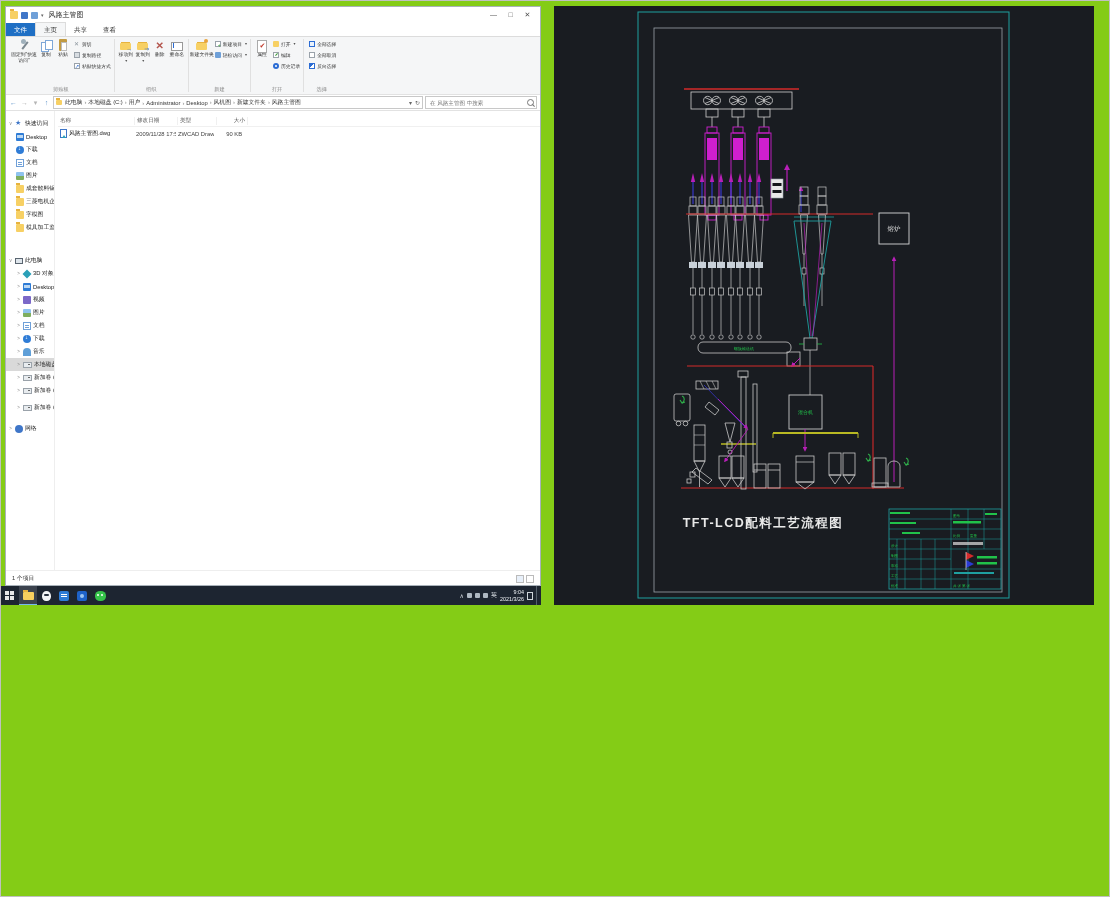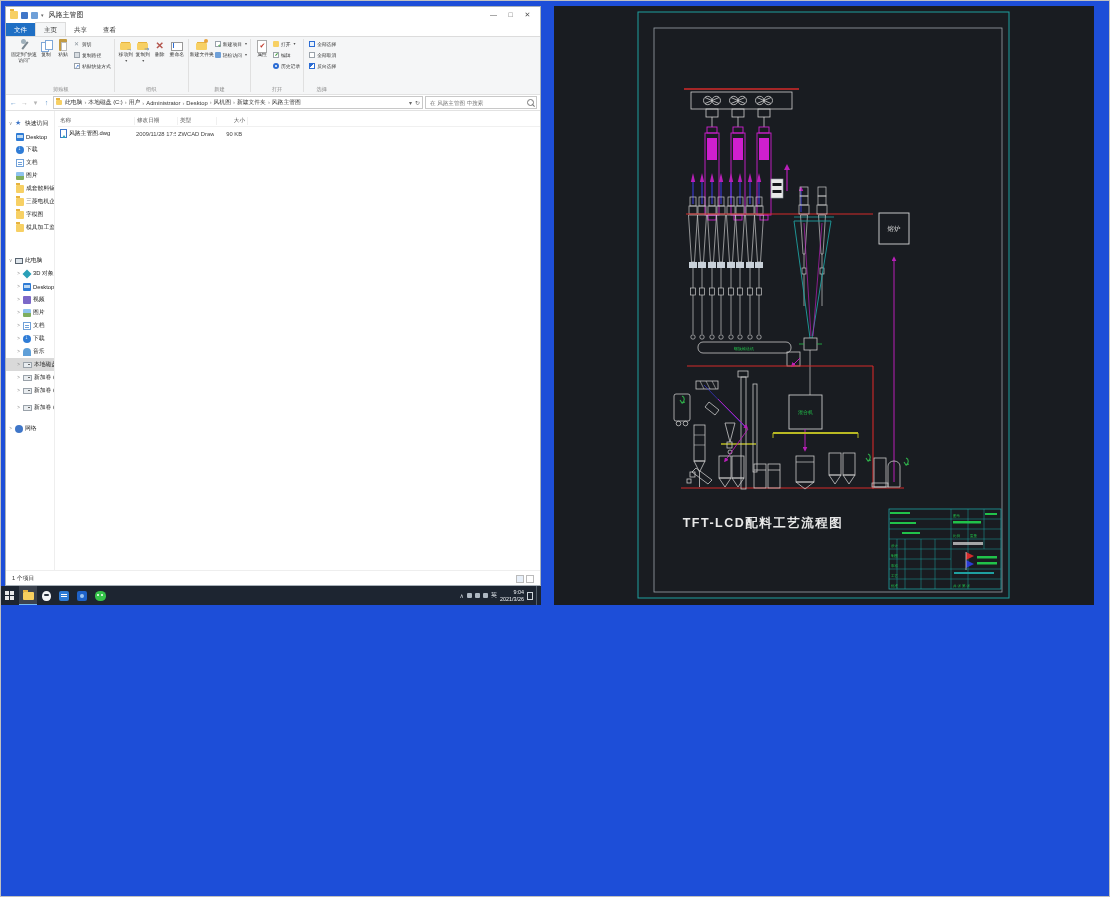--- a/index.html
+++ b/index.html
@@ -1,16 +1,16 @@
 <!DOCTYPE html>
 <html><head>
 <meta charset="utf-8">
 <style>
   html,body{margin:0;padding:0;background:#fff;font-family:"Liberation Sans",sans-serif;}
-  .page{position:relative;width:1108px;height:895px;border:1px solid #c0c0c0;background:#1d4ed8;overflow:hidden;}
+  .page{position:relative;width:1108px;height:895px;border:1px solid #c0c0c0;background:#84cc16;overflow:hidden;}
 
   
   .explorer{position:absolute;left:4px;top:5px;width:536px;height:580px;background:#fff;border:1px solid #a9b2ba;box-sizing:border-box;font-size:6px;color:#222;}
   .titlebar{display:flex;align-items:center;height:16px;padding:0 4px;gap:3px;}
   .titlebar .title{font-size:7px;color:#222;margin-left:2px;}
   .qat{width:7px;height:7px;background:#3f76c8;border-radius:1px;}
   .qat.b2{background:#6fa0d8;}
   .tcaret{font-size:5px;color:#666;}
   .wc{margin-left:auto;display:flex;}
   .wc span{width:17px;text-align:center;font-size:7px;color:#555;line-height:14px;}

